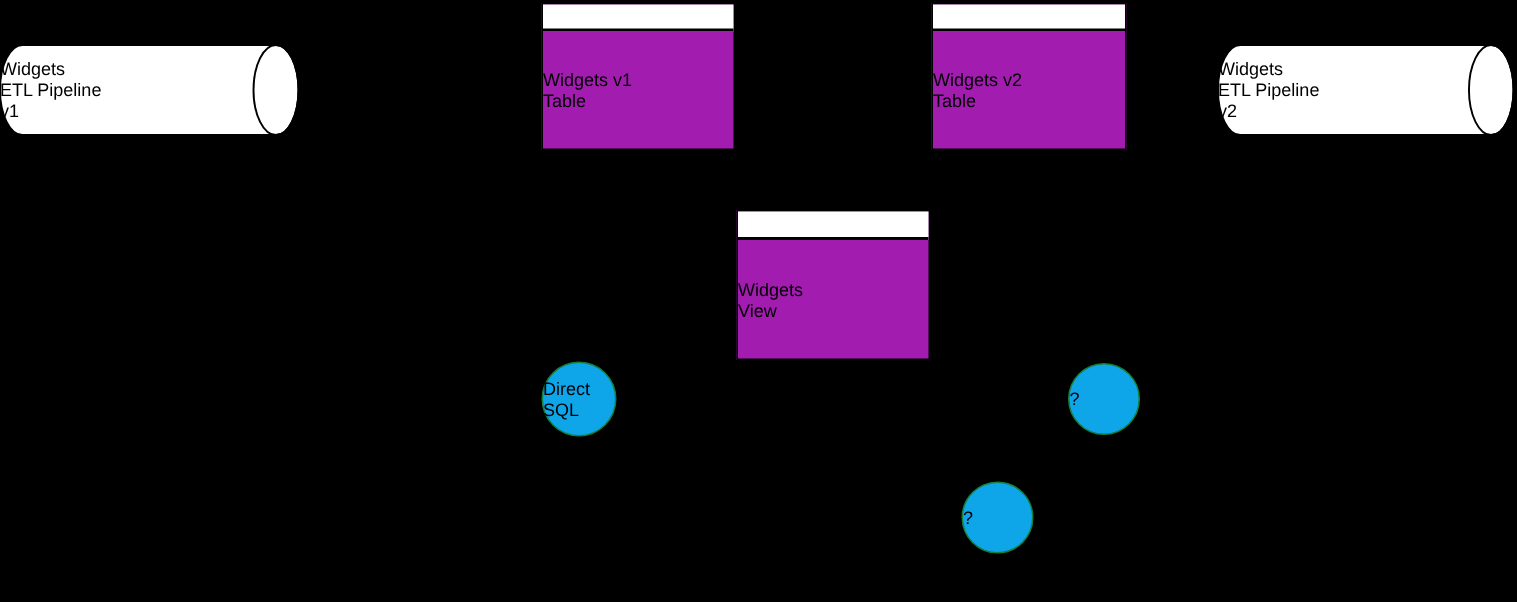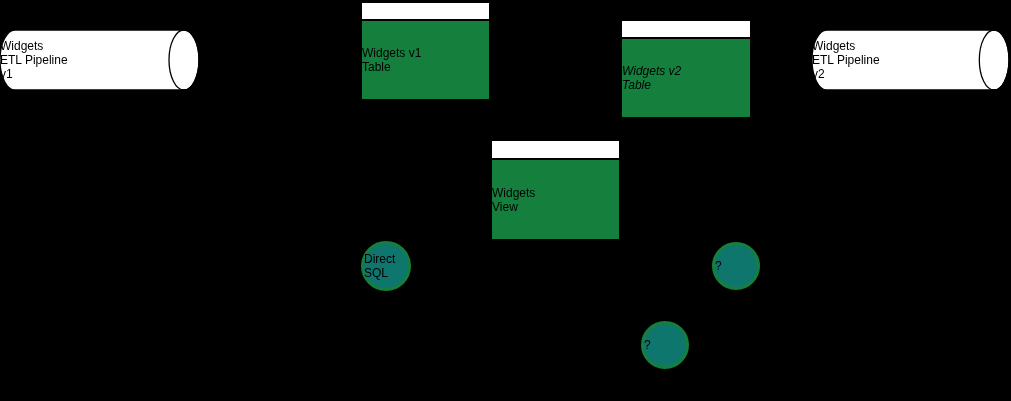--- a/index.html
+++ b/index.html
@@ -25,33 +25,33 @@
     display: flex;
     flex-direction: column;
     justify-content: center;
     align-items: flex-start;
     text-align: center;
     line-height: 14px;
     pointer-events: none;
   }
   .cyl-label { right: 26px; }   
   .table-node {
-    background: #15803d;
+    background: #a21caf;
     border: 1px solid #000000;
   }
   .table-header {
     box-sizing: border-box;
     width: 100%;
     border-bottom: 2px solid #000000;
     background: #ffffff;
   }
   .table-body { position: absolute; left: 0; right: 0; bottom: 0; }
   .circle-node {
-    background: #0f766e;
-    border: 3px solid #15803d;
+    background: #0ea5e9;
+    border: 1px solid #15803d;
     border-radius: 50%;
   }
 </style>
 </head>
 <body>
 
 <div class="canvas">
 
   <div class="node" style="left:0px; top:29px; width:200px; height:62px;">
     <svg class="shape-svg" viewBox="0 0 200 62" preserveAspectRatio="none">
@@ -68,21 +68,21 @@
   <div class="node table-node" style="left:361px; top:2px; width:129px; height:98px;">
     <div class="table-header" style="height:18px;"></div>
     <div class="table-body" style="top:18px;">
       <div class="label">
         <div>Widgets v1</div>
         <div>Table</div>
       </div>
     </div>
   </div>
 
-  <div class="node table-node" style="left:621px; top:20px; width:130px; height:98px;font-style:italic;">
+  <div class="node table-node" style="left:621px; top:2px; width:130px; height:98px;">
     <div class="table-header" style="height:18px;"></div>
     <div class="table-body" style="top:18px;">
       <div class="label">
         <div>Widgets v2</div>
         <div>Table</div>
       </div>
     </div>
   </div>
 
   <div class="node" style="left:812px; top:29px; width:198px; height:62px;">

